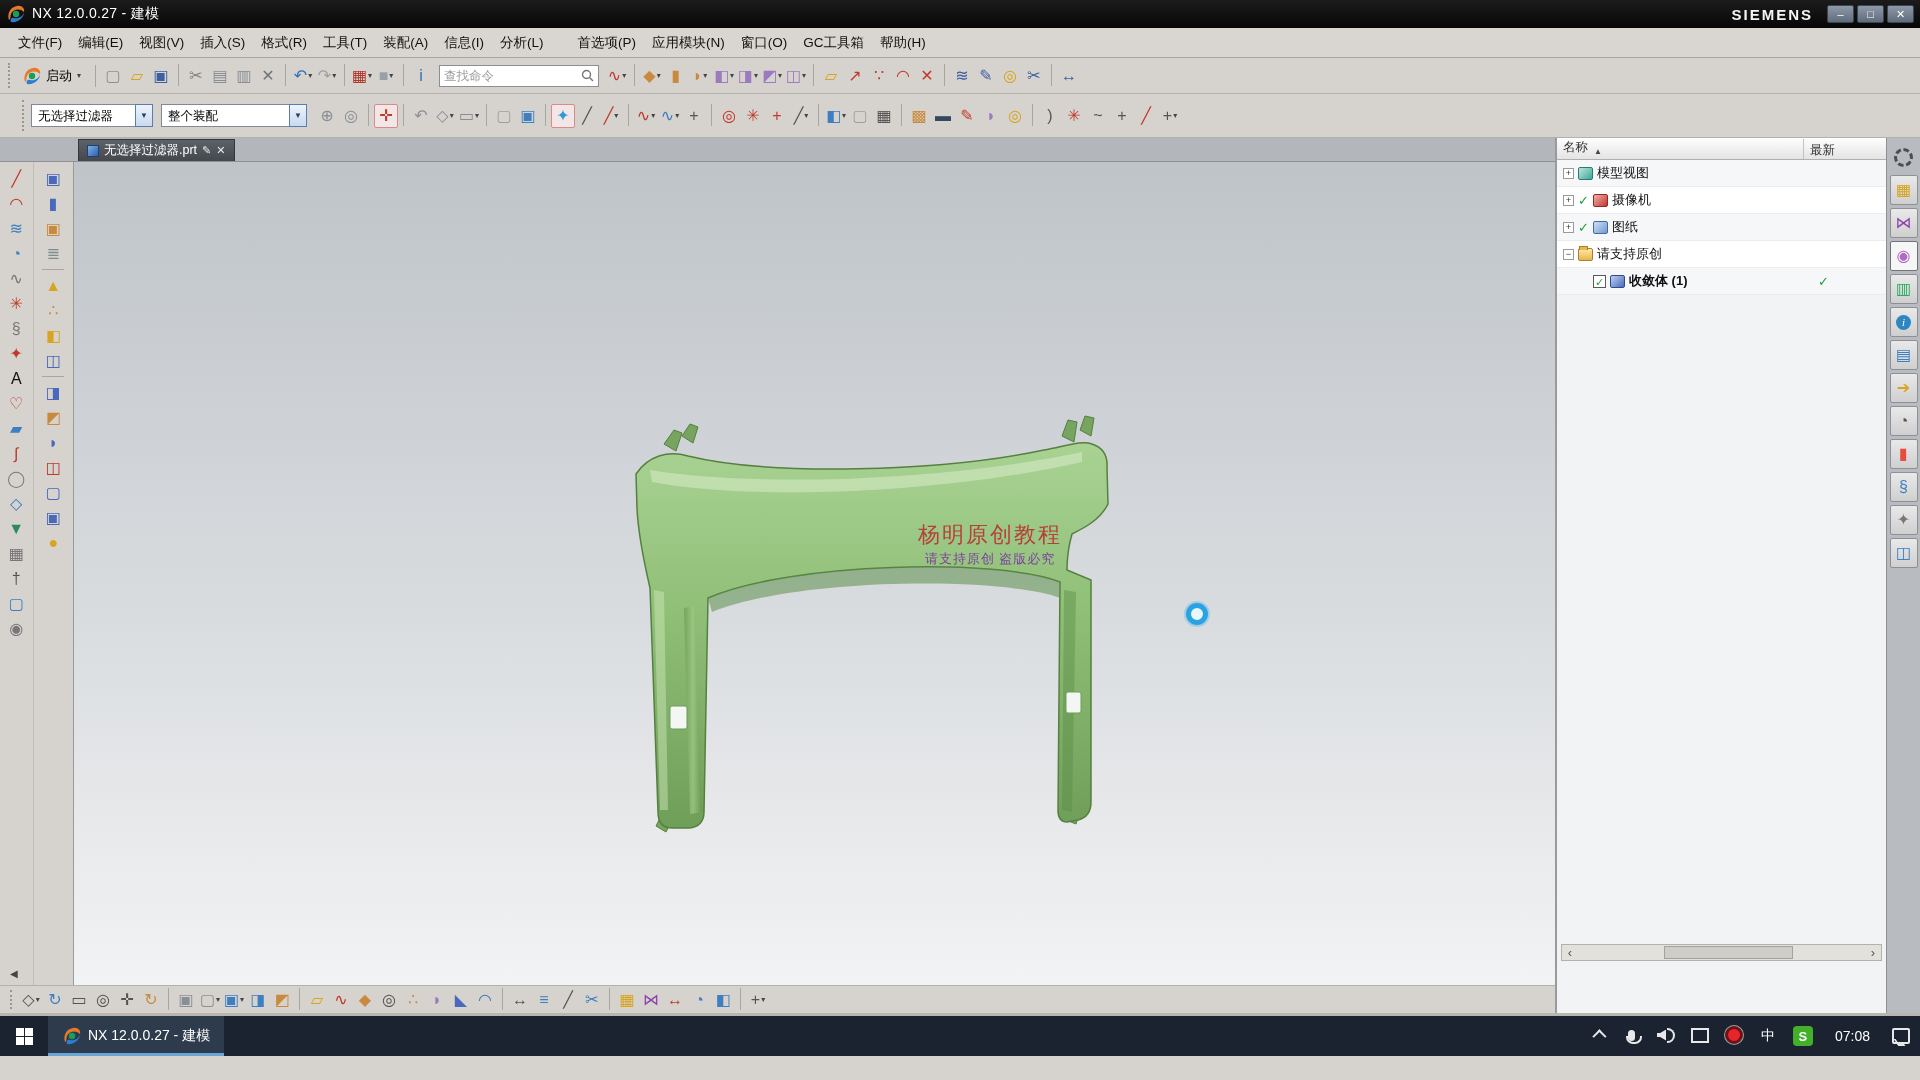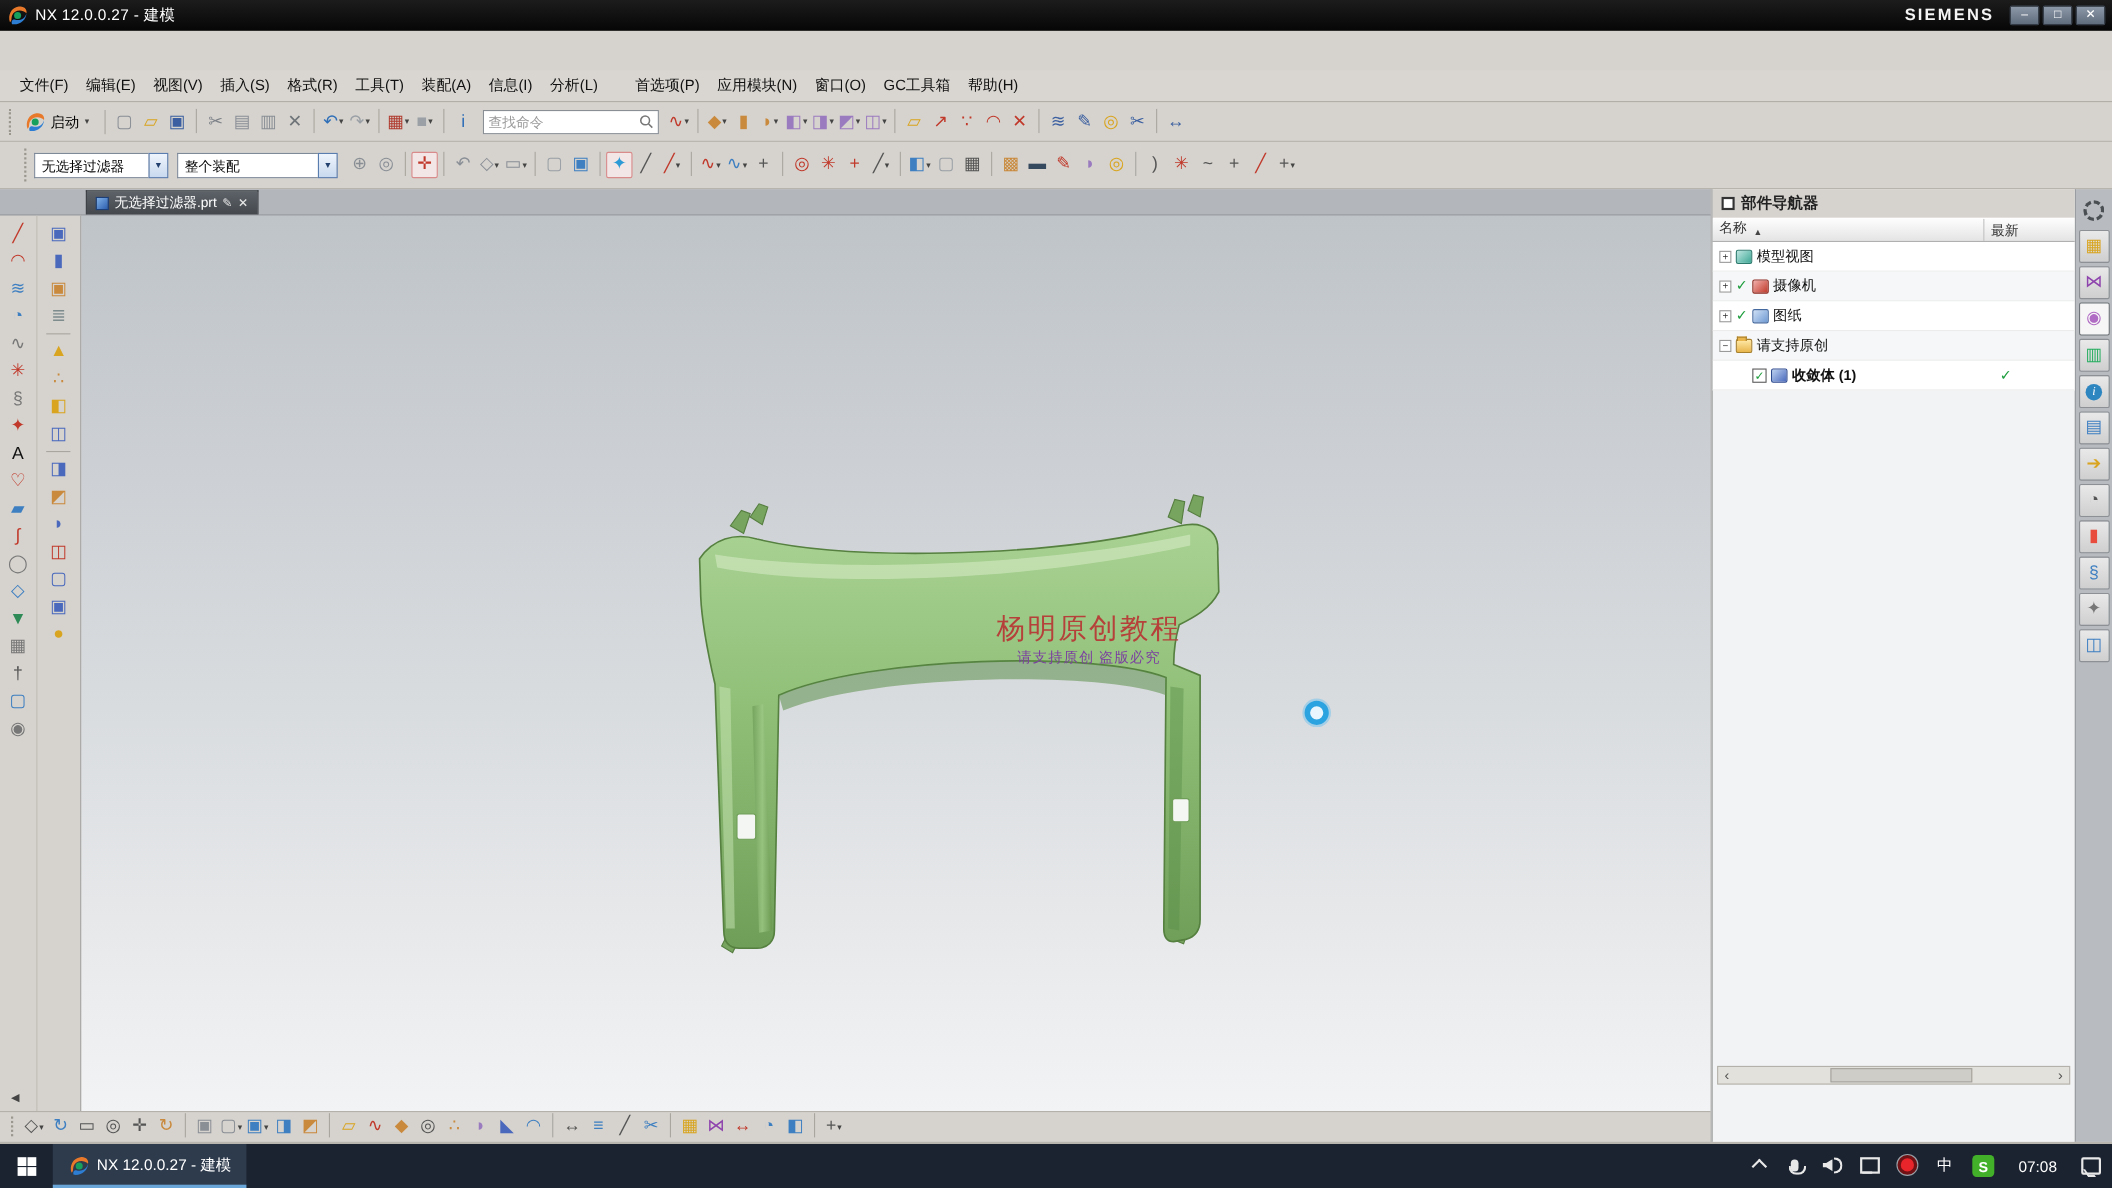--- a/index.html
+++ b/index.html
@@ -10,21 +10,21 @@
   
   .titlebar { height:28px; background:linear-gradient(#1c1c1c,#060606); color:#fff; display:flex; align-items:center; padding:0 6px; }
   .titlebar .ttl { font-size:14px; margin-left:6px; letter-spacing:.3px; }
   .titlebar .spacer { flex:1; }
   .brand { font-weight:bold; font-size:15px; letter-spacing:2px; margin-right:14px; color:#f4f4f4; }
   .winbtns { display:flex; gap:3px; }
   .winbtns .tbi { width:27px; height:18px; background:linear-gradient(#8d99a8,#5f6c7c); border:1px solid #3c4653; color:#fff; display:flex; align-items:center; justify-content:center; font-size:11px; border-radius:2px; }
   .winbtns .tbi b { color:#fff; font-weight:normal; font-size:11px; }
 
   
-  .menubar { height:30px; background:#d9d6d1; border-bottom:1px solid #a9a6a0; display:flex; align-items:center; padding-left:10px;margin-top:36px; }
+  .menubar { height:30px; background:#d9d6d1; border-bottom:1px solid #a9a6a0; display:flex; align-items:center; padding-left:10px; }
   .menubar .tbi { padding:4px 8px; font-size:13.5px; color:#111; cursor:default; }
 
   
   .tb { background:#d6d3ce; display:flex; align-items:center; border-bottom:1px solid #b4b1ab; }
   .tb1 { height:36px; padding-left:4px; }
   .tb2 { height:44px; padding-left:18px; }
   .handle { width:5px; height:70%; border-left:2px dotted #9a978f; margin:0 4px; }
   .sep { width:1px; height:22px; background:#a9a6a0; margin:0 5px; display:inline-block; }
   .tbi { display:inline-flex; align-items:center; justify-content:center; position:relative; cursor:default; }
   .tb .tbi, .btb .tbi { width:24px; height:24px; border:1px solid transparent; border-radius:2px; }
@@ -58,21 +58,21 @@
   .pcol1 { width:34px; border-right:1px solid #c0bdb7; }
   .pcol2 { width:40px; }
   .pcol .tbi { width:28px; height:25px; }
   .pcol .sep { width:22px; height:1px; margin:3px 0; }
   .collapse { position:absolute; bottom:6px; left:10px; font-size:10px; color:#444; }
 
   
   .viewport { flex:1; position:relative; background:linear-gradient(180deg,#bfc4c9 0%,#d9dcdf 55%,#f2f3f4 100%); overflow:hidden; }
   .model { position:absolute; left:546px; top:248px; }
   .watermark { position:absolute; left:806px; top:358px; width:220px; text-align:center; pointer-events:none; }
-  .wm1 { color:#b5413a; font-size:26px; letter-spacing:2px; font-family:Liberation Sans, sans-serif; }
+  .wm1 { color:#b5413a; font-size:22px; letter-spacing:2px; font-family:Liberation Sans, sans-serif; }
   .wm2 { color:#7b3fa0; font-size:13px; letter-spacing:1px; font-family:"Liberation Serif","DejaVu Serif",serif; }
   .selring { position:absolute; left:1112px; top:441px; width:22px; height:22px; border-radius:50%; border:5px solid #2ba3e0; background:#eaf6fd; box-shadow:0 0 0 2px rgba(120,195,235,.55); }
 
   
   .navigator { width:330px; background:#f2f3f4; border-left:1px solid #9a9a9a; display:flex; flex-direction:column; position:relative; }
   .nav-title { height:26px; display:flex; align-items:center; gap:6px; padding:0 8px; background:#d6d3ce; font-size:14px; font-weight:bold; color:#222; }
   .nav-title .wicon { width:12px; height:12px; border:2px solid #333; background:#fff; }
   .nav-cols { height:22px; display:flex; background:linear-gradient(#fdfdfd,#e4e4e4); border-top:1px solid #fff; border-bottom:1px solid #b0b0b0; font-size:12.5px; color:#333; }
   .nav-cols .c1 { width:247px; padding:3px 6px; border-right:1px solid #c2c2c2; display:flex; align-items:flex-end; gap:6px; }
   .nav-cols .c2 { flex:1; padding:3px 6px; }
@@ -727,24 +727,20 @@
             <i class="sep"></i>
             <span class="tbi">
               <b style="color: rgb(85, 85, 85);">+</b>
               <u>▾</u>
             </span>
           </span>
       </div>
     </div>
 
     <div class="navigator">
-      <div class="nav-title">
-        <span class="wicon"></span>
-        <span>部件导航器</span>
-      </div>
       <div class="nav-cols">
         <span class="c1">
           <span>名称</span>
           <span class="sort">▲</span>
         </span>
         <span class="c2">最新</span>
       </div>
 
       <div class="trow">
         <span class="c1">

